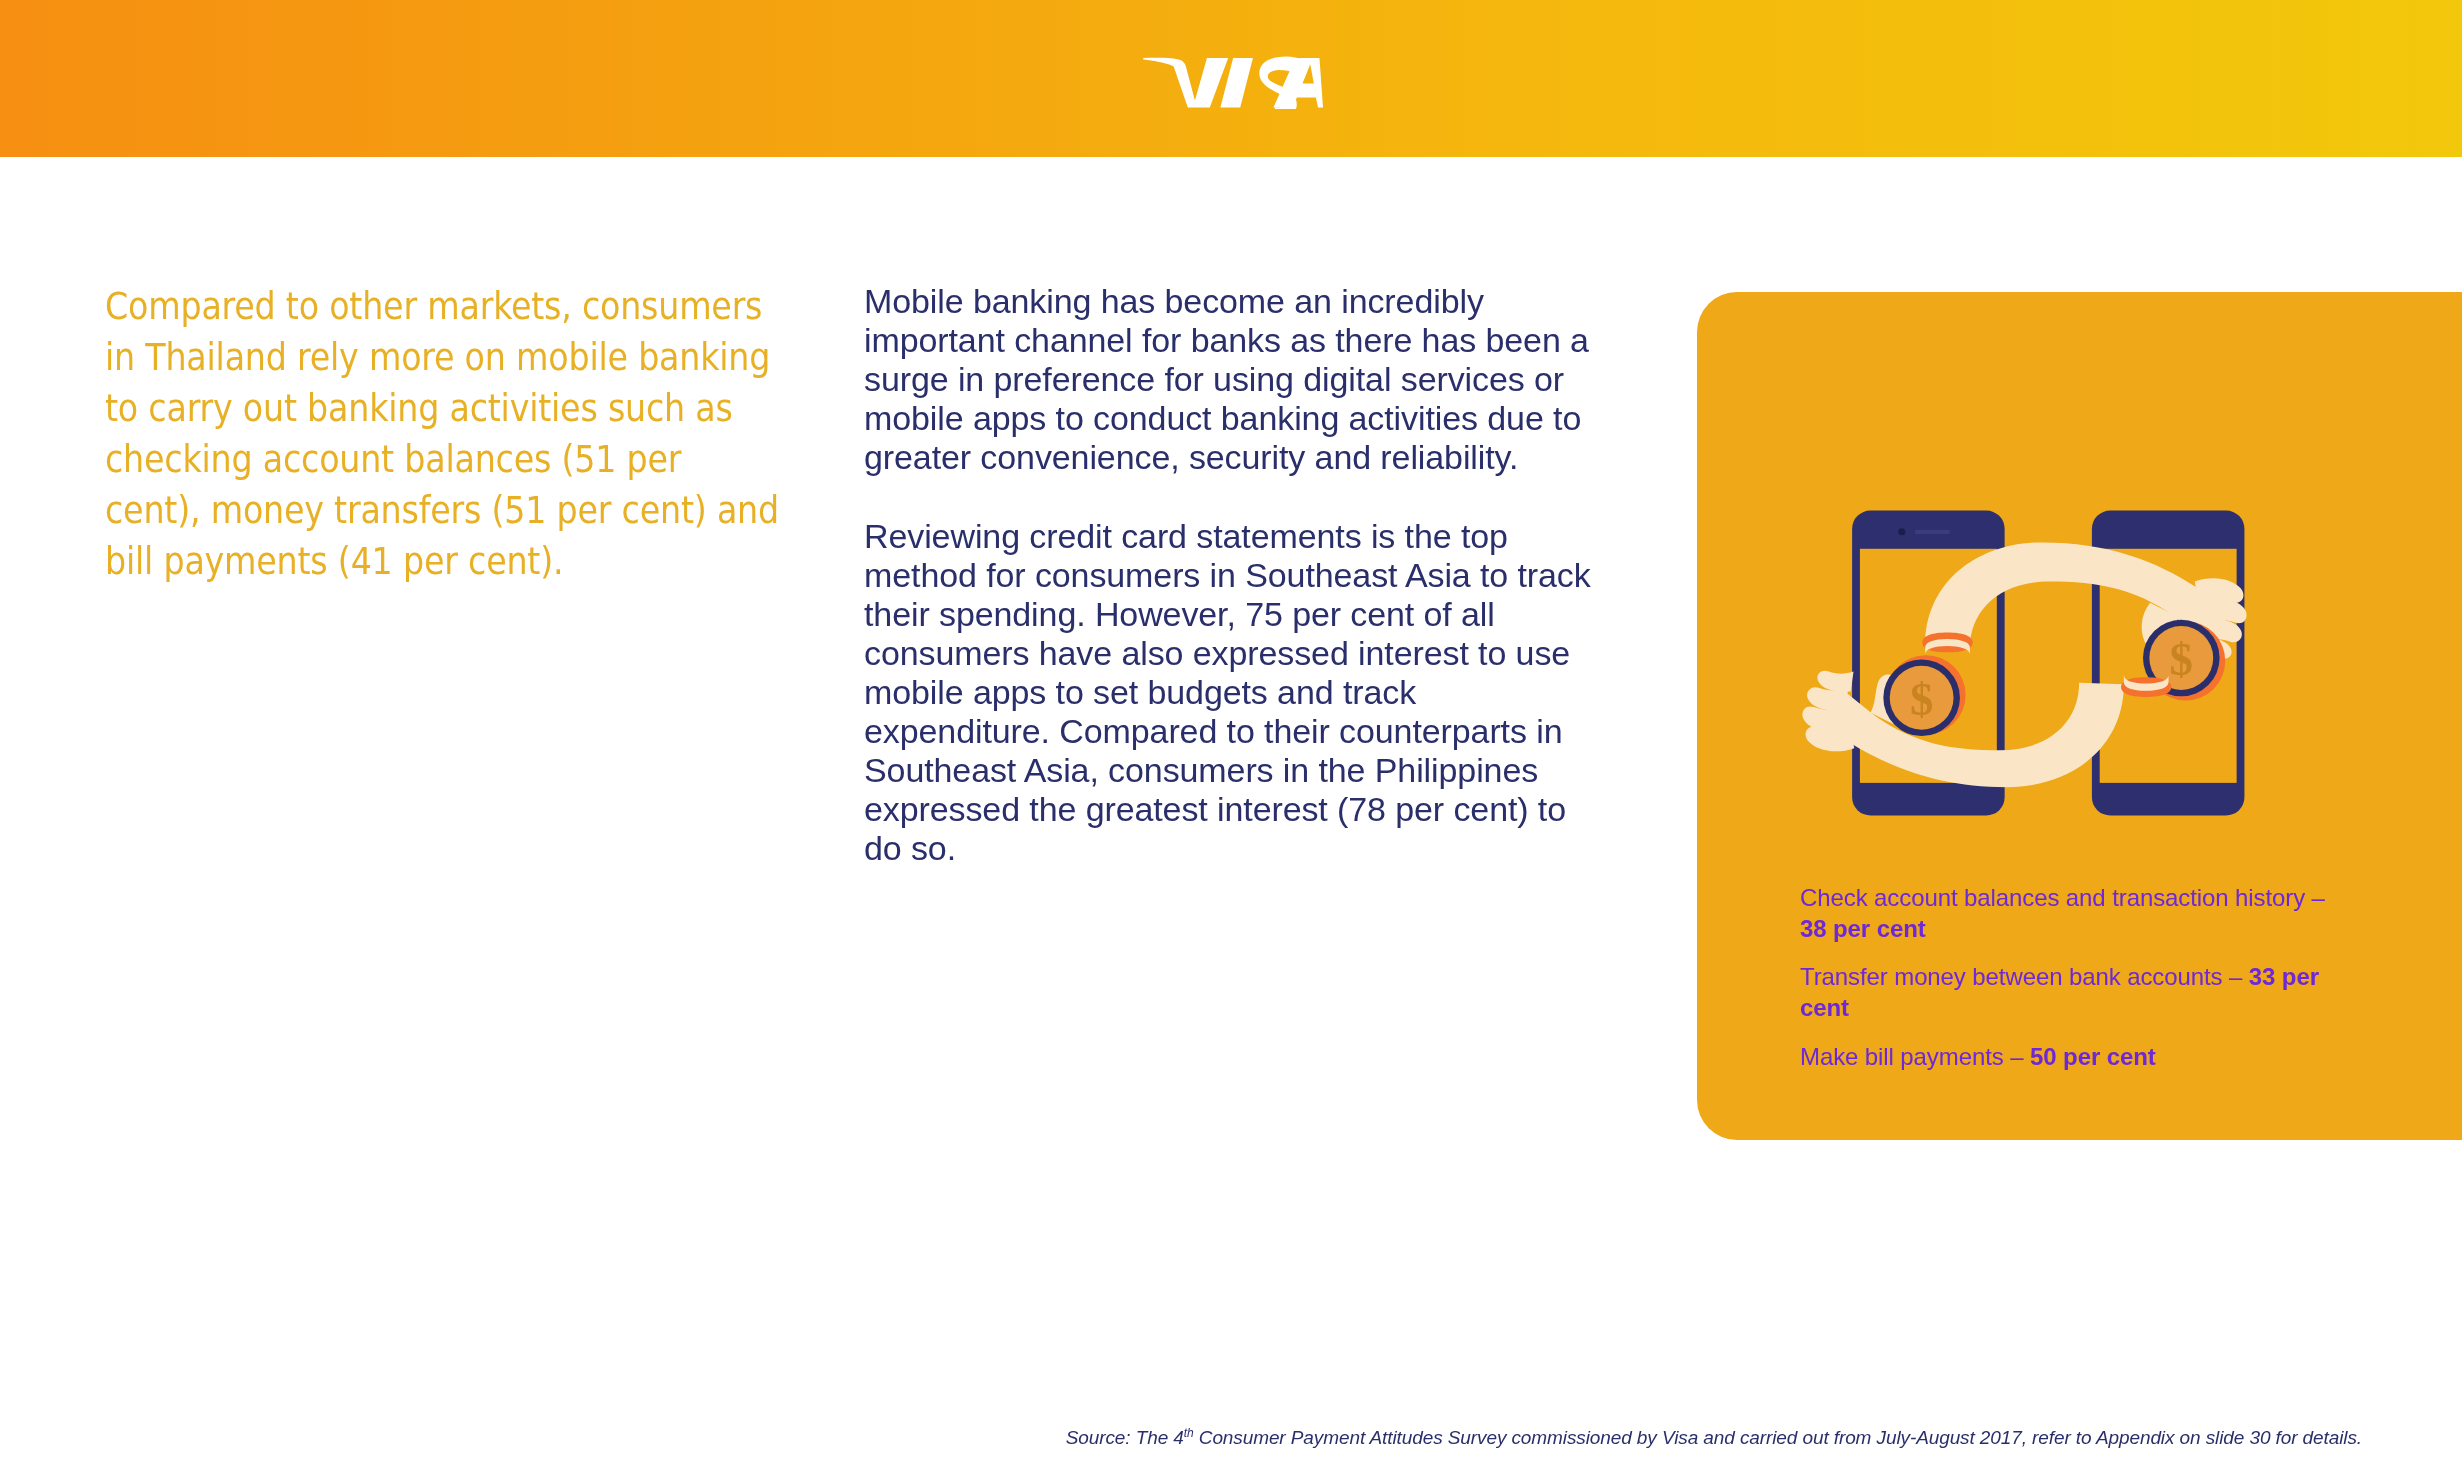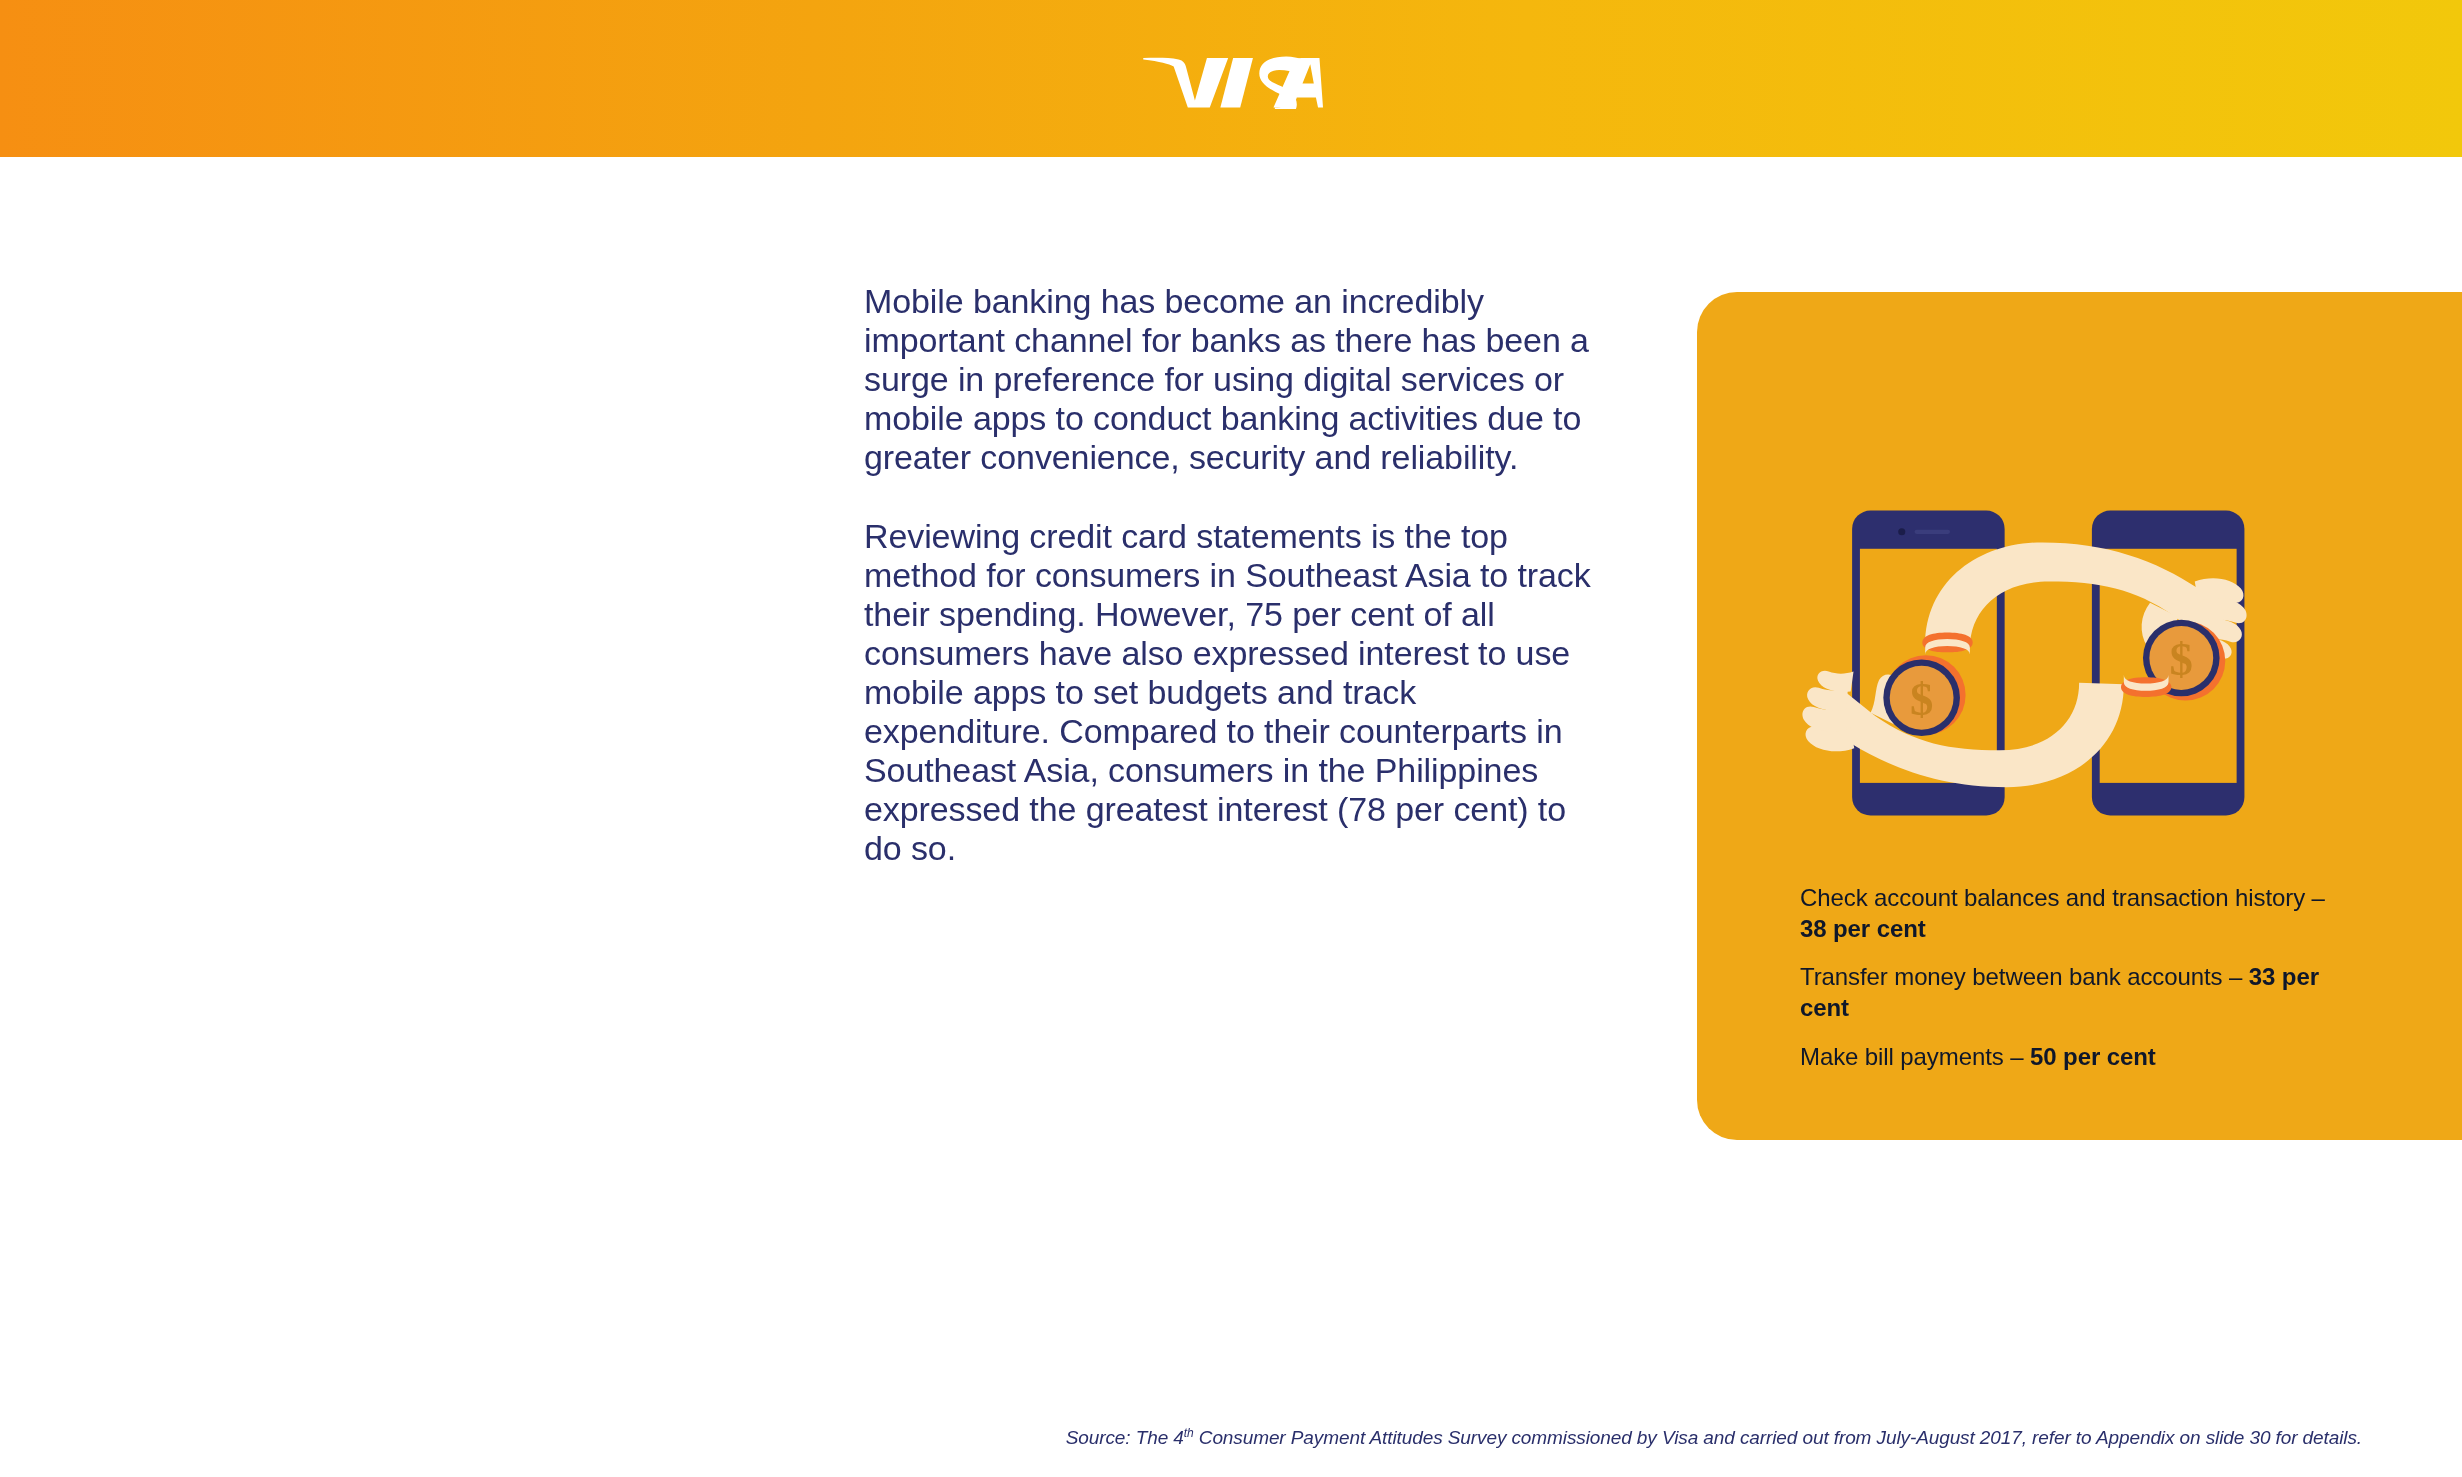--- a/index.html
+++ b/index.html
@@ -115,21 +115,21 @@
   .stats {
     position: absolute;
     left: 1800px;
     top: 883px;
     width: 539px;
   }
   .stat-item {
     font-family: "Liberation Sans", sans-serif;
     font-size: 24px;
     line-height: 30.5px;
-    color: #0f172a;
+    color: #6d28d9;
     margin-bottom: 18.4px;
     letter-spacing: -0.1px;
   }
   .stat-item:last-child { margin-bottom: 0; }
   .stat-val { font-weight: bold; }
 
   
   .footnote {
     position: absolute;
     left: 0;
@@ -158,20 +158,23 @@
             <path d="M6 14 C 22 14, 40 13, 56 16 C 62 17, 66 22, 67 29 L 79 74 L 96 14 L 126 14 L 100 84 L 69 84 L 49 26 C 42 22, 30 19, 6 16 Z"></path>
             <path d="M133 14 L 161 14 L 143 84 L 115 84 Z"></path>
             <path d="M223 36 C 217 33, 208 31, 198 31 C 188 31, 182 35, 182 40 C 182 46, 190 49, 201 54 C 216 61, 223 69, 223 80 C 222 96, 207 100, 192 100 L 192 84 C 202 84, 210 81, 210 75 C 210 70, 204 67, 193 62 C 179 55, 170 47, 170 36 C 170 19, 187 12, 208 12 C 217 12, 225 14, 231 16 Z"></path>
             <path d="M255 14 L 232 14 C 225 14, 220 16, 217 23 L 190 84 L 218 84 L 223 70 L 250 70 L 253 84 L 260 84 Z M 231 50 L 242 23 L 247 50 Z"></path>
           </g>
         </svg>
       </span>
     </div>
   </div>
 
+  <div class="intro-col">
+    <p class="intro-text">Compared to other markets, consumers in Thailand rely more on mobile banking to carry out banking activities such as checking account balances (51 per cent), money transfers (51 per cent) and bill payments (41 per cent).</p>
+  </div>
 
   <div class="body-col">
     <p class="sec-body">Mobile banking has become an incredibly important channel for banks as there has been a surge in preference for using digital services or mobile apps to conduct banking activities due to greater convenience, security and reliability.</p>
     <div class="sec-gap"></div>
     <p class="sec-body">Reviewing credit card statements is the top method for consumers in Southeast Asia to track their spending. However, 75 per cent of all consumers have also expressed interest to use mobile apps to set budgets and track expenditure. Compared to their counterparts in Southeast Asia, consumers in the Philippines expressed the greatest interest (78 per cent) to do so.</p>
   </div>
 
   <div class="panel"></div>
 
 

